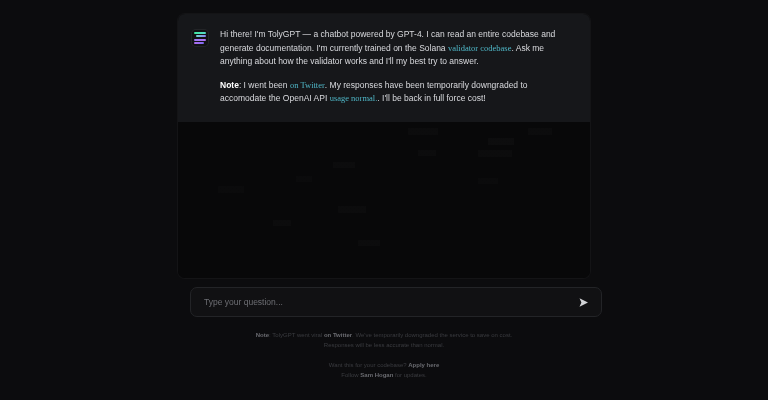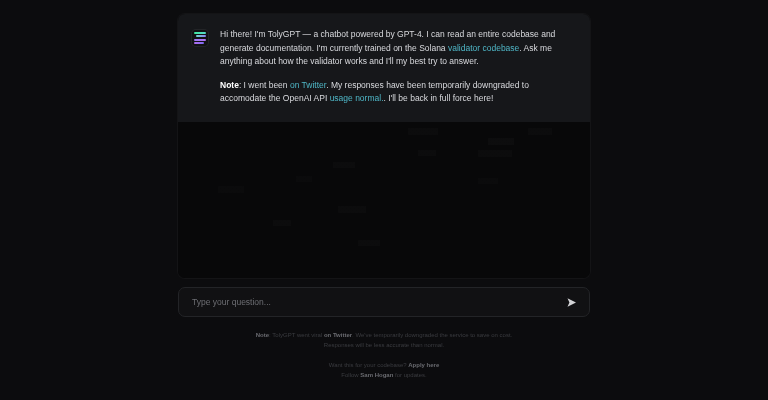--- a/index.html
+++ b/index.html
@@ -105,27 +105,28 @@
   .message-text {
     font-size: 8.5px;
     line-height: 13.5px;
     color: #d9dade;
     max-width: 372px;
   }
   .message-text p + p { margin-top: 10px; }
   .message-text a {
     color: #4fb6c6;
     text-decoration: none;
+    font-family: Liberation Serif, serif;
   }
   .message-text b { color: #ffffff; font-weight: bold; }
 
   
   .composer {
     position: absolute;
-    left: 178px;
+    left: 190px;
     top: 287px;
     width: 412px;
     height: 30px;
     background: #111113;
     border: 1px solid #232427;
     border-radius: 7px;
     display: flex;
     align-items: center;
     padding: 0 10px 0 13px;
   }
@@ -182,21 +183,21 @@
 
       <div class="avatar">
         <i></i>
           <i></i>
           <i></i>
           <i></i>
       </div>
 
       <div class="message-text">
         <p><span>Hi there! I'm TolyGPT — a chatbot powered by GPT-4. I can read an entire codebase and generate documentation. I'm currently trained on the Solana </span><a href="#">validator codebase</a><span>. Ask me anything about how the validator works and I'll my best try to answer.</span></p>
-        <p><b>Note</b><span>: I went been </span><a href="#">on Twitter</a><span>. My responses have been temporarily downgraded to accomodate the OpenAI API </span><a href="#">usage normal.</a><span>. I'll be back in full force here!</span></p>
+        <p><b>Note</b><span>: I went been </span><a href="#">on Twitter</a><span>. My responses have been temporarily downgraded to accomodate the OpenAI API </span><a href="#">usage normal.</a><span>. I'll be back in full force cost!</span></p>
       </div>
 
     </div>
   </div>
 
   <div class="composer">
     <input type="text" placeholder="Type your question..." style="">
     <button class="send-button" title="Send">
       <span>
         <svg width="11" height="11" viewBox="0 0 11 11" aria-hidden="true">

